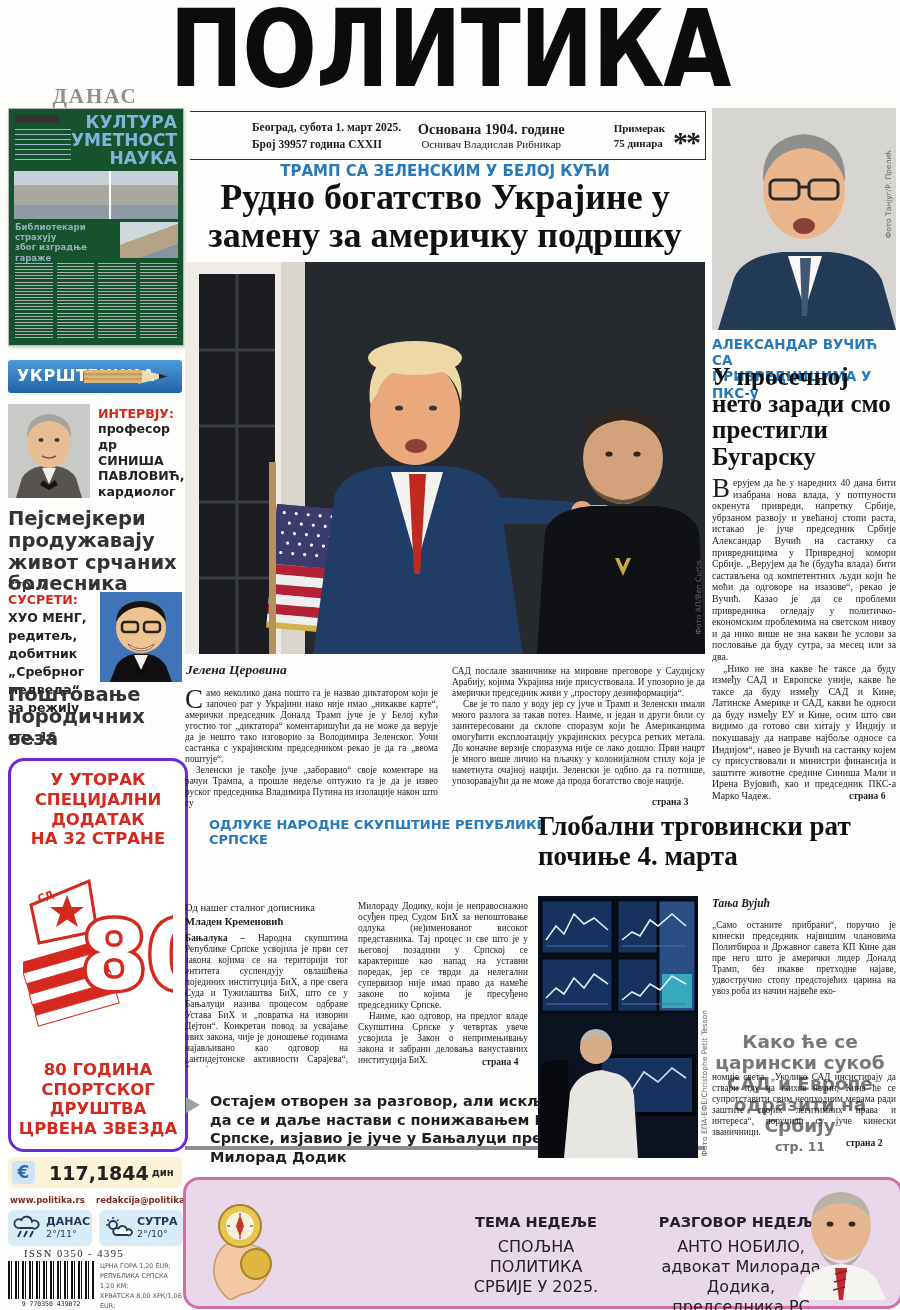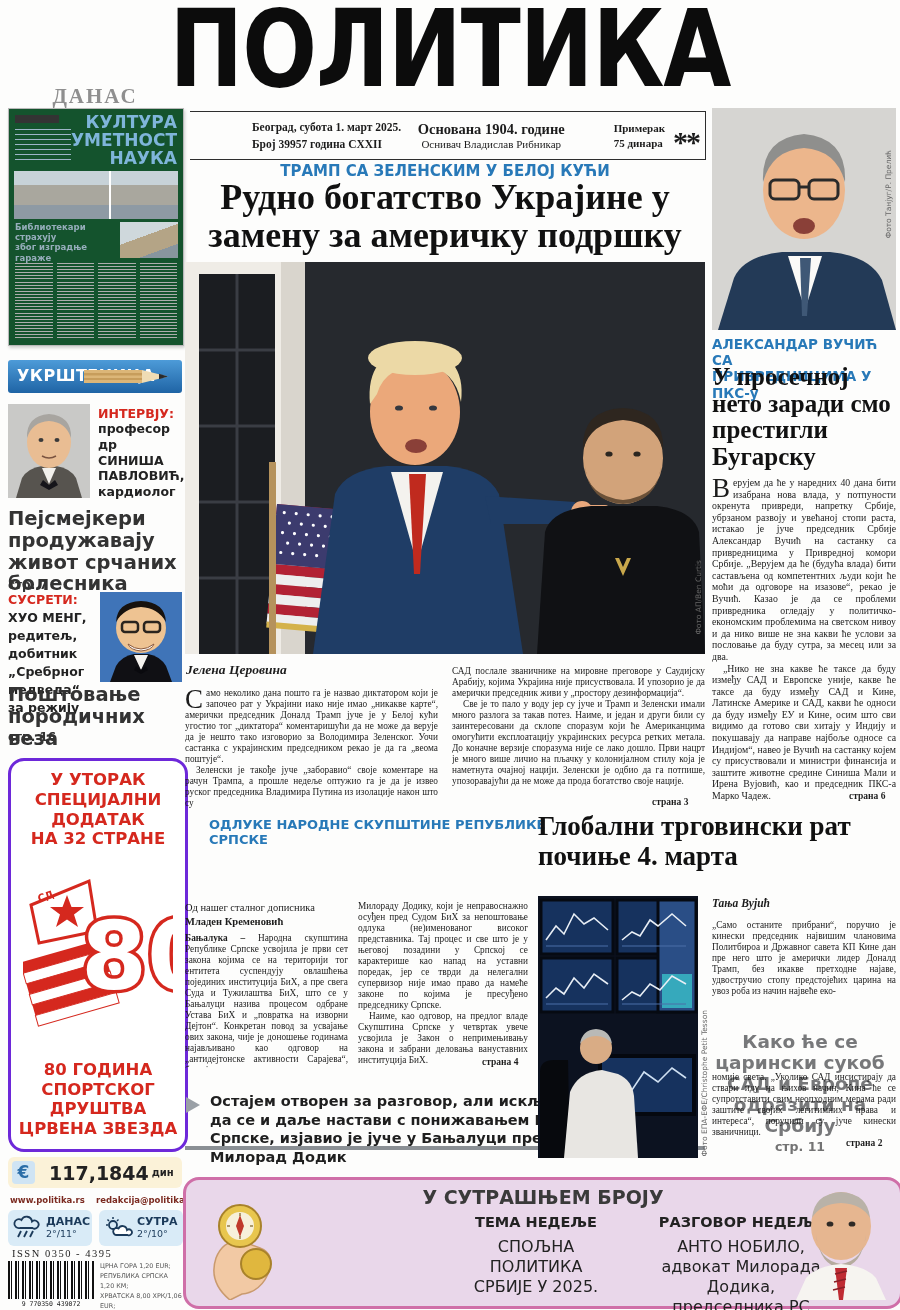--- a/index.html
+++ b/index.html
@@ -95,21 +95,21 @@
   #eurobox .eu{width:23px;height:23px;margin-left:4px;background:#cfe4f4;border-radius:4px;color:#2b6ea8;
         font-weight:bold;font-size:17px;text-align:center;line-height:23px;font-family:"DejaVu Sans",sans-serif;}
   #eurobox .val{margin-left:14px;font-weight:bold;font-size:19px;color:#222;font-family:"DejaVu Sans",sans-serif;}
   #eurobox .un{margin-left:3px;font-weight:bold;font-size:10px;color:#222;font-family:"DejaVu Sans",sans-serif;}
   .link{font-family:"DejaVu Sans",sans-serif;font-weight:bold;font-size:8.5px;color:#7b2a20;text-decoration:none;}
   .wbox{position:absolute;top:1210px;width:84px;height:36px;background:#d9ebf7;border-radius:6px;
         display:flex;align-items:center;}
   .wbox .txt{font-family:"DejaVu Sans",sans-serif;color:#1b3a5a;line-height:1.15;margin-left:4px;}
   .wbox .lab{font-weight:bold;font-size:11px;}
   .wbox .tmp{font-size:9.5px;}
-  #issn{left:12px;top:1248px;font-size:10.5px;letter-spacing:1.5px;}
+  #issn{left:24px;top:1248px;font-size:10.5px;letter-spacing:1.5px;}
   #barcode{left:8px;top:1261px;width:86px;height:38px;
         background:repeating-linear-gradient(90deg,#111 0,#111 2px,#fff 2px,#fff 3px,#111 3px,#111 4px,#fff 4px,#fff 7px);}
   #barcode-num{left:8px;top:1300px;width:86px;text-align:center;font-size:6.5px;font-family:"DejaVu Sans Mono",monospace;}
   #prices{left:100px;top:1262px;width:84px;font-size:6.4px;line-height:1.55;color:#555;
         font-family:"DejaVu Sans",sans-serif;}
   
   #tomorrow{left:183px;top:1177px;width:714px;height:126px;background:#e9d7ea;border:3px solid #cf6fa8;
         border-radius:16px;}
   #tm-title{position:absolute;left:0;top:6px;width:100%;text-align:center;font-weight:bold;font-size:19px;
         color:#3a3a3a;font-family:"DejaVu Sans",sans-serif;}
@@ -460,21 +460,20 @@
   <div class="abs" id="barcode"></div>
   <div class="abs" id="barcode-num">9 770350 439072</div>
   <div class="abs pre" id="prices">ЦРНА ГОРА 1,20 EUR;
 РЕПУБЛИКА СРПСКА 1,20 КМ;
 ХРВАТСКА 8,00 ХРК/1,06 EUR;
 МАКЕДОНИЈА 50,00 ДЕН;
 СЛОВЕНИЈА 1,20 EUR;
 Фед. БиХ 1,20 КМ;</div>
 
   <div class="abs" id="tomorrow">
-    <div id="tm-title">У СУТРАШЊЕМ БРОЈУ</div>
     <svg class="abs" style="left:14px;top:8px" width="82" height="112" viewBox="0 0 82 112">
       <path d="M30 112 Q8 94 16 70 Q24 50 44 54 L60 60 Q76 66 68 86 Q60 104 42 106 Z" fill="#f2c9a4" stroke="#c99a6e" stroke-width="1.5"></path>
       <circle cx="56" cy="76" r="15" fill="#e0b73e" stroke="#a8822a" stroke-width="2"></circle>
       <circle cx="40" cy="38" r="21" fill="#e8c64e" stroke="#a8822a" stroke-width="2"></circle>
       <circle cx="40" cy="38" r="14" fill="#f7f0da"></circle>
       <polygon points="40,27 44,38 40,49 36,38" fill="#c0392b"></polygon>
       <g stroke="#7a6126" stroke-width="1.2">
           <line x1="40" y1="25" x2="40" y2="28"></line>
           <line x1="40" y1="48" x2="40" y2="51"></line>
           <line x1="27" y1="38" x2="30" y2="38"></line>

